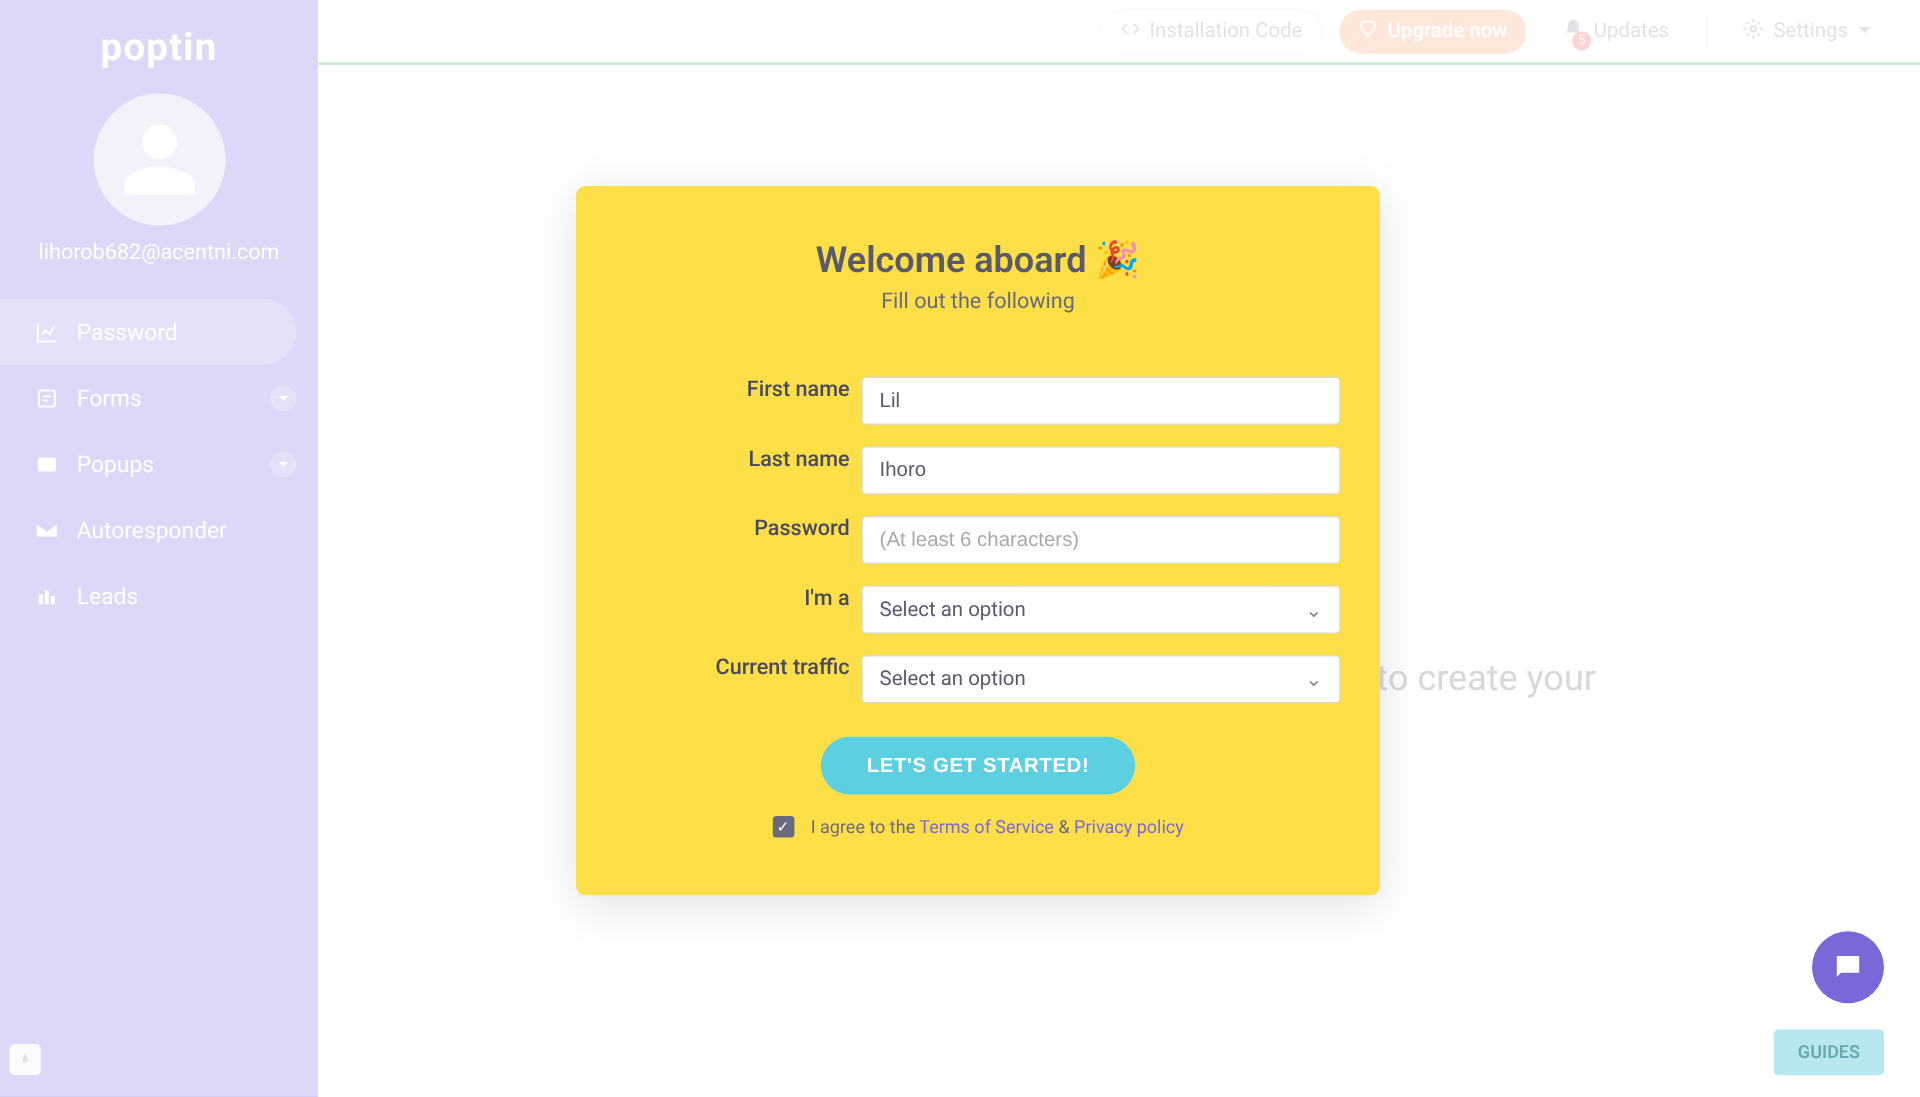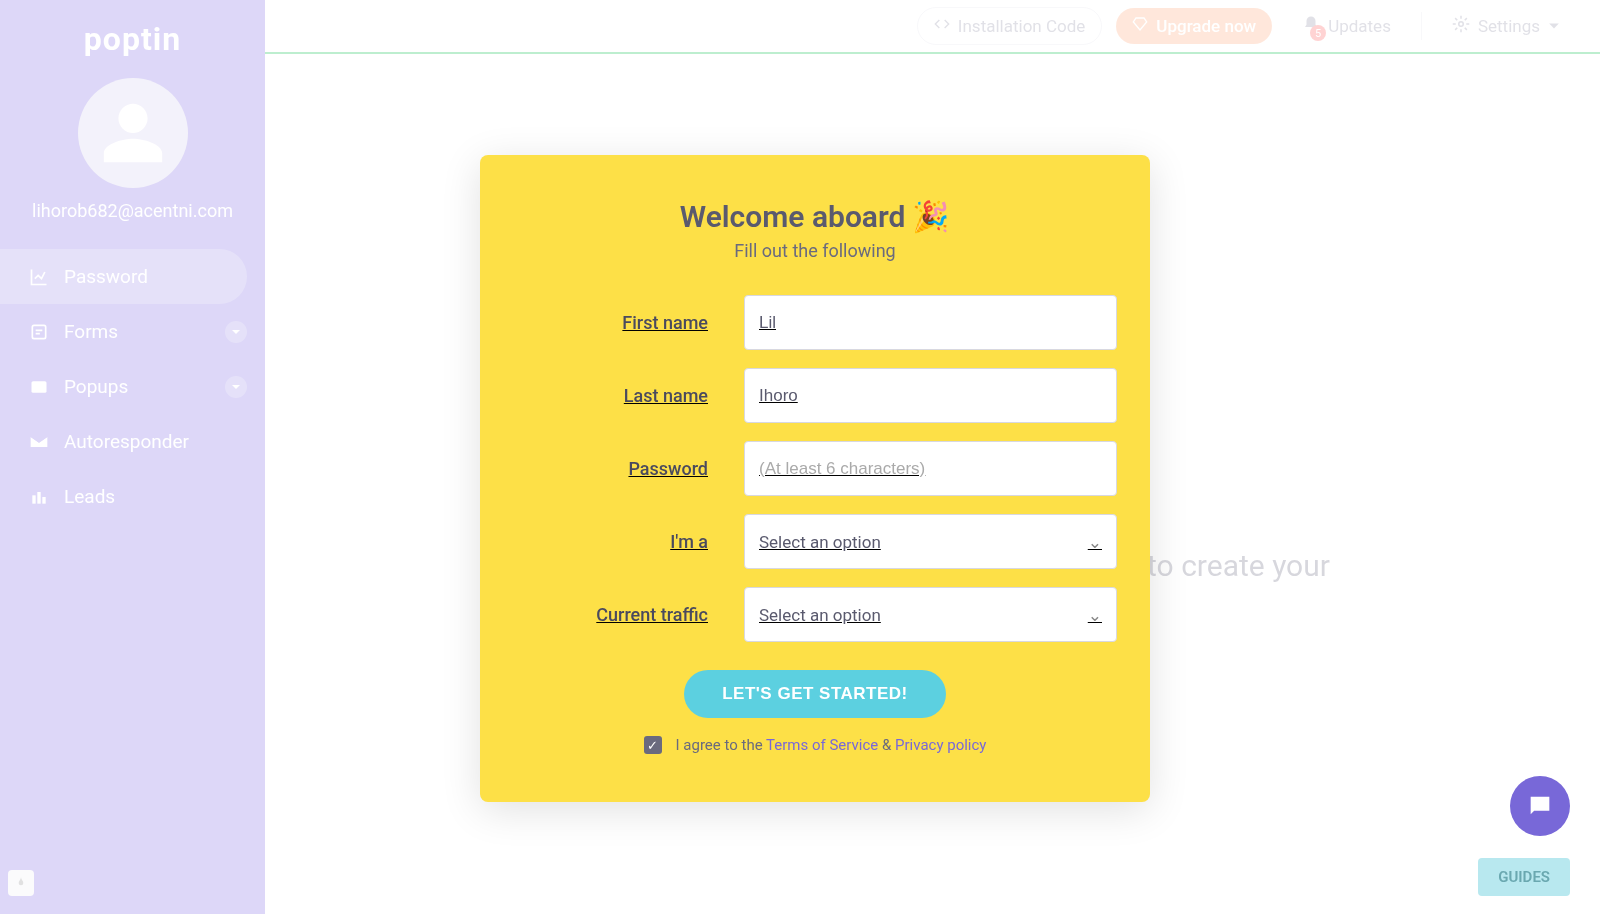--- a/index.html
+++ b/index.html
@@ -25,24 +25,24 @@
 .hdr-divider { width: 1px; height: 28px; background: #e6e6ee; }
 .badge-count { position: relative; }
 .badge-count .count { position: absolute; bottom: -4px; right: -6px; background: #ff6b6b; color: #fff; border-radius: 50%; width: 16px; height: 16px; font-size: 11px; display: flex; align-items: center; justify-content: center; }
 
 
 .overlay { position: absolute; inset: 0; background: rgba(255,255,255,0.7); z-index: 10; }
 
 
 .modal { position: absolute; left: 480px; top: 155px; width: 670px; background: #fde047; border-radius: 8px; box-shadow: 0 8px 40px rgba(0,0,0,0.12); padding: 44px 33px 48px; z-index: 20; }
 .modal-title { font-size: 30px; font-weight: 600; color: #5a5a6e; text-align: center; margin-bottom: 6px; }
-.modal-sub { font-size: 18px; color: #6a6a7e; text-align: center; margin-bottom: 34px; }
-.form-row { display: flex; align-items: center; gap: 36px; margin-bottom: 18px; text-decoration: underline; }
+.modal-sub { font-size: 18px; color: #6a6a7e; text-align: center; margin-bottom: 52px; }
+.form-row { display: flex; align-items: flex-start; gap: 10px; margin-bottom: 18px; }
 .form-label { width: 195px; text-align: right; font-size: 18px; color: #4a4a5e; font-weight: 500; }
-.form-row input, .form-row .select { flex: 1; height: 55px; border: 1px solid #d8d8e0; border-radius: 4px; padding: 0 14px; font-size: 17px; color: #5a5a6e; background: #fff; }
+.form-row input, .form-row .select { flex: 1; height: 40px; border: 1px solid #d8d8e0; border-radius: 4px; padding: 0 14px; font-size: 17px; color: #5a5a6e; background: #fff; }
 .form-row input::placeholder { color: #aaa; }
 .select { display: flex; align-items: center; justify-content: space-between; cursor: pointer; }
 .select .chev { color: #888; }
 .submit-btn { display: block; margin: 28px auto 18px; background: #5cd0e0; color: #fff; border: none; border-radius: 28px; padding: 14px 38px; font-size: 17px; font-weight: 600; letter-spacing: 0.5px; cursor: pointer; }
 .agree-row { display: flex; align-items: center; justify-content: center; gap: 14px; font-size: 15px; color: #6a6a7e; }
 .checkbox { width: 18px; height: 18px; background: #6a6a7e; border-radius: 3px; display: flex; align-items: center; justify-content: center; color: #fff; font-size: 13px; }
 .agree-row a { color: #7868d8; text-decoration: none; }
 
 
 .bg-text { position: absolute; left: 1100px; top: 548px; font-size: 30px; color: #7a7a8e; }

